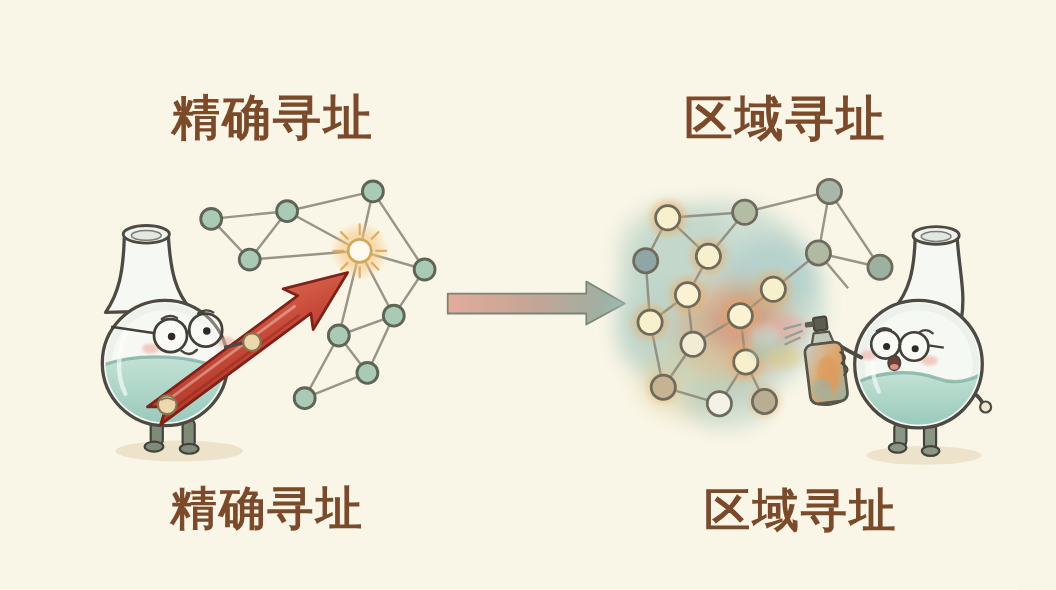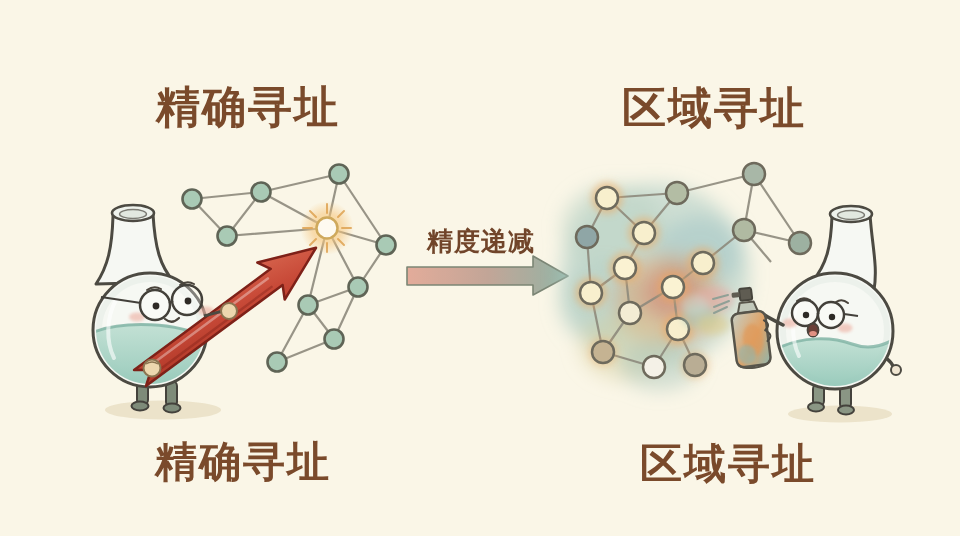--- a/index.html
+++ b/index.html
@@ -250,16 +250,15 @@
       <rect x="-17" y="-26" width="34" height="54" rx="7" fill="url(#canGrad)" stroke="#57544a" stroke-width="2.5"></rect>
       <ellipse cx="2" cy="2" rx="10" ry="16" fill="#e09a5a" opacity="0.7" filter="url(#blur2)"></ellipse>
       <ellipse cx="-6" cy="16" rx="9" ry="10" fill="#8fb6ae" opacity="0.6" filter="url(#blur2)"></ellipse>
       <path d="M-16,24 A16,6 0 0 0 16,24" fill="none" stroke="#57544a" stroke-width="2"></path>
       <path d="M15,-16 Q22,-11 15,-6 M16,-5 Q23,0 16,5" fill="none" stroke="#4c4a42" stroke-width="2" stroke-linecap="round"></path>
     </g>
   </svg>
 
   <div class="label label-big" style="left:248px;top:78px;">精确寻址</div>
   <div class="label label-big" style="left:714px;top:79px;">区域寻址</div>
-  <div class="label label-small" style="left:481px;top:224px;">精度递减</div>
   <div class="label label-big-b" style="left:243px;top:434px;">精确寻址</div>
   <div class="label label-big-b" style="left:728px;top:436px;">区域寻址</div>
 </div>
 
 </body></html>

